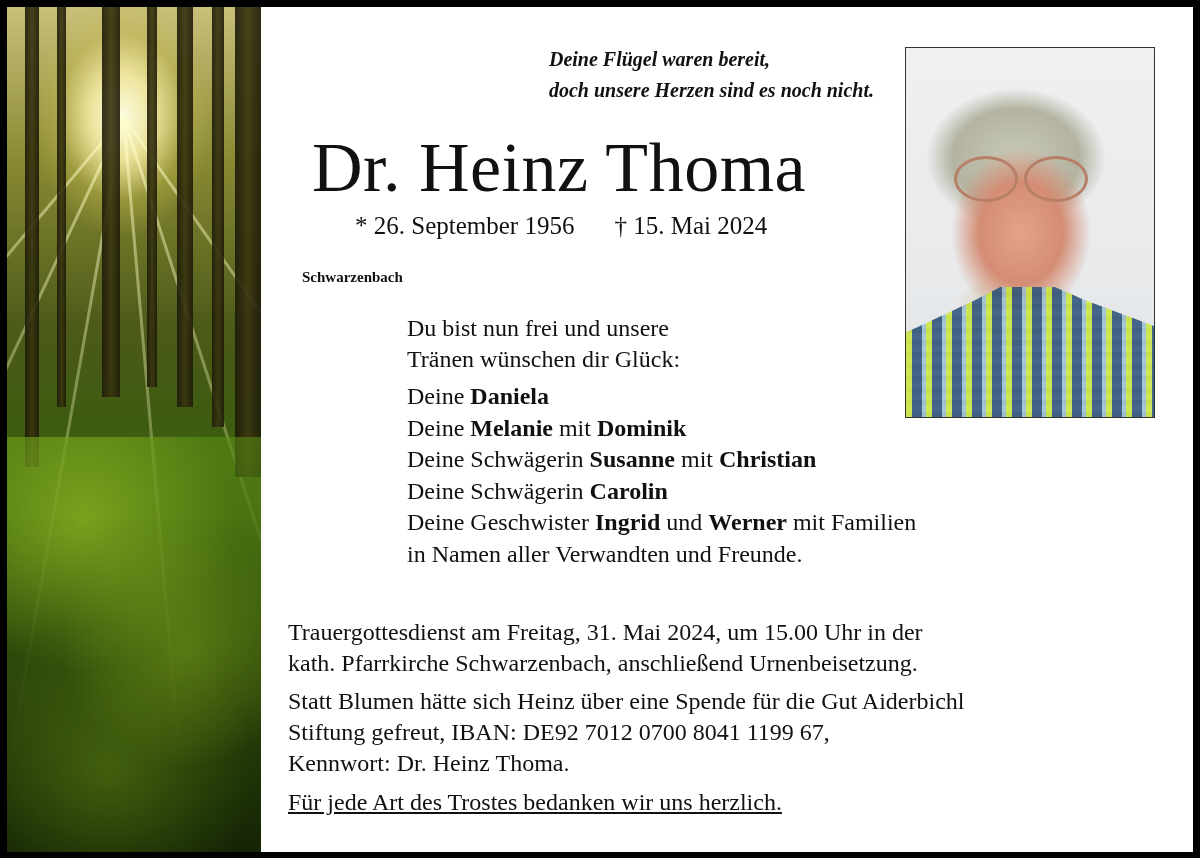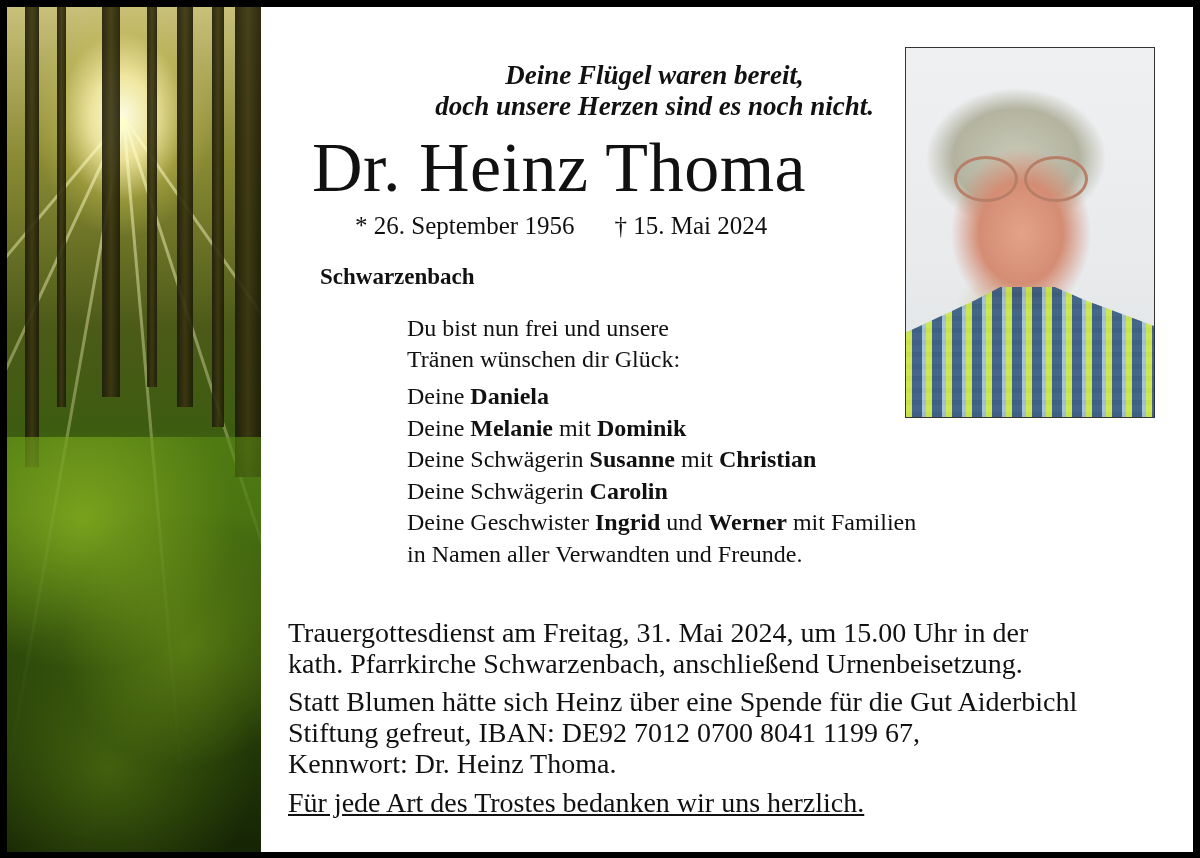--- a/index.html
+++ b/index.html
@@ -13,30 +13,30 @@
   }
   .forest .trunk { position:absolute; top:0; background:linear-gradient(90deg,#1b1a08,#3a3410 50%,#1b1a08); opacity:.9; }
   .forest .ray { position:absolute; left:115px; top:110px; width:3px; height:700px; transform-origin:top center;
     background:linear-gradient(180deg, rgba(255,255,200,0.55), rgba(255,255,200,0)); }
   .forest .moss { position:absolute; left:0; top:430px; width:254px; height:415px;
     background:
       radial-gradient(circle at 30% 20%, rgba(160,200,40,0.55) 0, rgba(0,0,0,0) 40%),
       radial-gradient(circle at 70% 50%, rgba(140,180,30,0.45) 0, rgba(0,0,0,0) 45%),
       radial-gradient(circle at 40% 80%, rgba(100,140,20,0.5) 0, rgba(0,0,0,0) 40%),
       linear-gradient(180deg, rgba(90,140,20,0.6), rgba(20,35,5,0.9)); }
-  .verse { position:absolute; right:326px; top:60px; text-align:center; font-weight:bold; font-style:italic;
-           font-size:27px; line-height:31px; }
+  .verse { position:absolute; right:326px; top:44px; text-align:left; font-weight:bold; font-style:italic;
+           font-size:20px; line-height:31px; }
   .name { position:absolute; left:312px; top:128px; font-size:70px; line-height:80px; letter-spacing:0.5px; }
   .dates { position:absolute; left:355px; top:210px; font-size:25px; line-height:32px; }
   .dates .death { margin-left:40px; }
-  .place { position:absolute; left:320px; top:262px; font-size:23px; font-weight:bold; line-height:30px; }
+  .place { position:absolute; left:302px; top:262px; font-size:15px; font-weight:bold; line-height:30px; }
   .poem { position:absolute; left:407px; top:313px; font-size:24px; line-height:31px; }
   .family { position:absolute; left:407px; top:381px; font-size:24px; line-height:31.5px; }
   .family b { font-weight:bold; }
-  .info { position:absolute; left:288px; font-size:28px; line-height:31px; }
+  .info { position:absolute; left:288px; font-size:24px; line-height:31px; }
   .info1 { top:617px; }
   .info2 { top:686px; }
   .info3 { top:787px;text-decoration:underline; }
   .photo { position:absolute; left:905px; top:47px; width:248px; height:369px; border:1.5px solid #333;
     background:
       radial-gradient(ellipse 70px 85px at 115px 185px, #e3a389 0%, #d48d74 60%, rgba(0,0,0,0) 100%),
       radial-gradient(ellipse 90px 70px at 110px 110px, #c9c9b8 0%, #b3b3a0 70%, rgba(0,0,0,0) 100%),
       radial-gradient(ellipse 60px 40px at 110px 260px, #f0efe8 0%, #e0ddd2 70%, rgba(0,0,0,0) 100%),
       linear-gradient(180deg, #eef0f2 0%, #e8eaec 60%, #dfe2e4 100%);
     overflow:hidden; }

